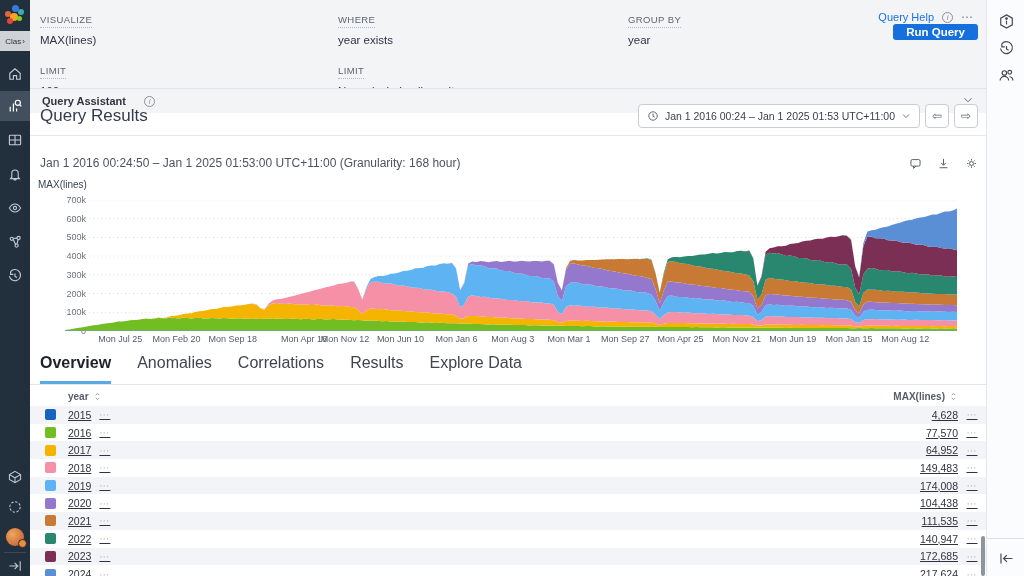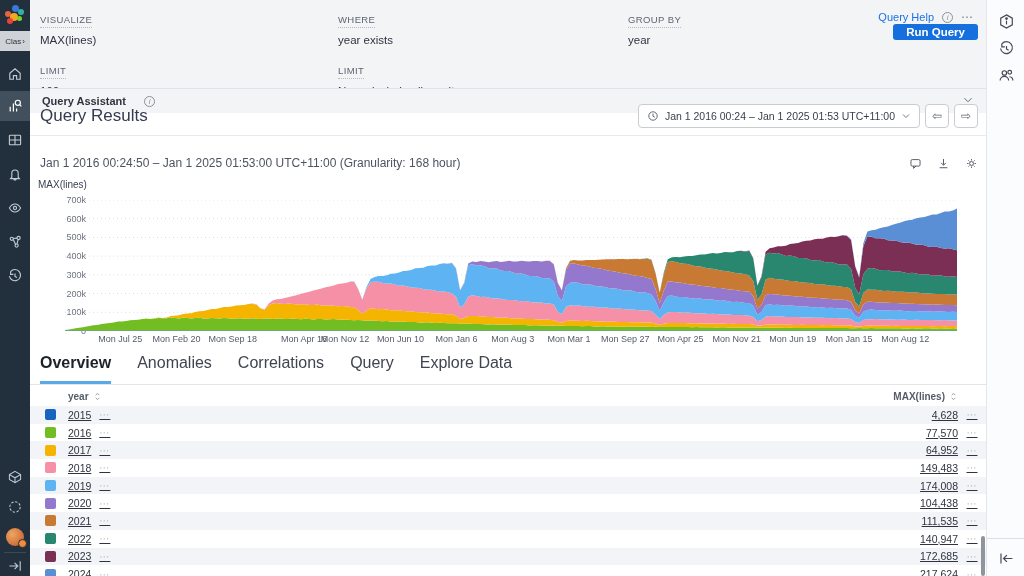--- a/index.html
+++ b/index.html
@@ -319,21 +319,21 @@
         <span class="x-tick" style="left: 706.676px;">Mon Nov 21</span>
         <span class="x-tick" style="left: 762.872px;">Mon Jun 19</span>
         <span class="x-tick" style="left: 819.068px;">Mon Jan 15</span>
         <span class="x-tick" style="left: 875.264px;">Mon Aug 12</span>
       </div>
 
     <div class="tabs" id="tabs">
         <div class="tab active">Overview</div>
         <div class="tab">Anomalies</div>
         <div class="tab">Correlations</div>
-        <div class="tab">Query</div>
+        <div class="tab">Results</div>
         <div class="tab">Explore Data</div>
       </div>
 
     <div class="tbl">
       <div class="tbl-head">
         <span class="th-year">
           <span>year</span>
           <svg class="sort-ic" width="9" height="11" viewBox="0 0 20 24" fill="none" stroke="currentColor" stroke-width="2">
               <path d="M6 9 L10 5 L14 9 M6 15 L10 19 L14 15"></path>
             </svg>

